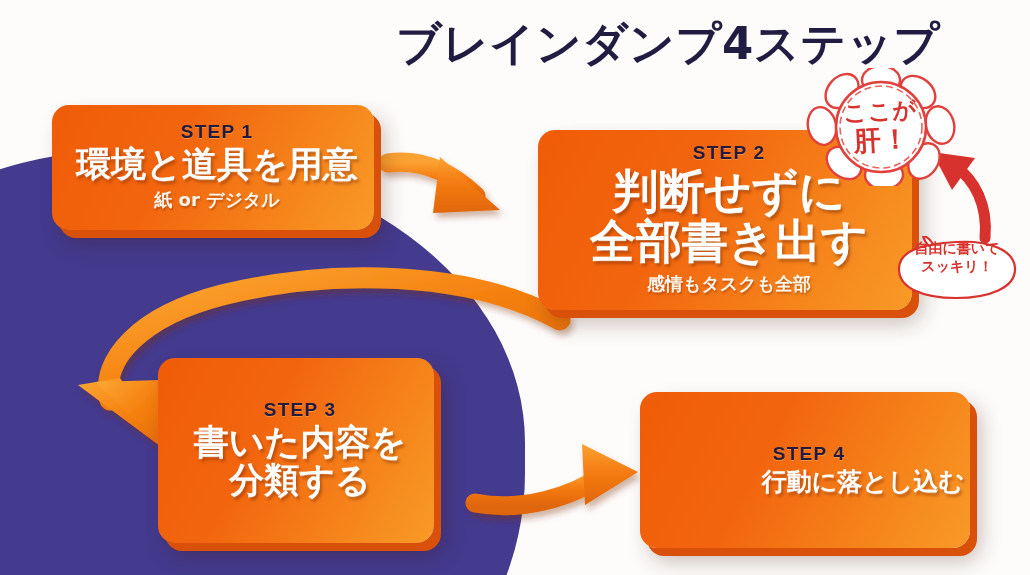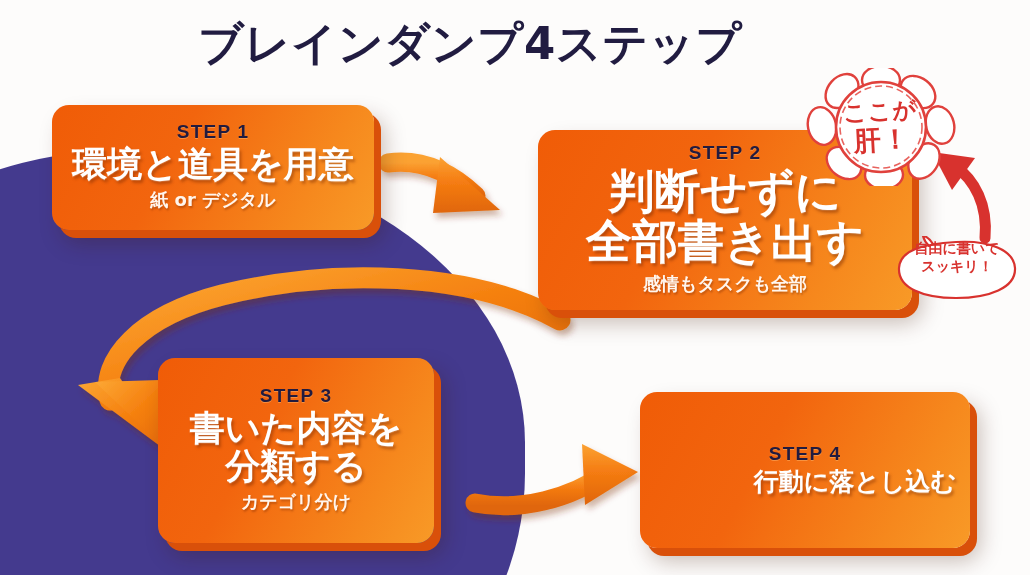--- a/index.html
+++ b/index.html
@@ -29,38 +29,38 @@
     border-radius: 50% 55% 48% 52% / 50% 48% 52% 50%;
     z-index: 0;
   }
 
   
   .title {
     position: absolute;
     left: 0;
     top: 14px;
     width: 940px;
-    text-align: center;
+    text-align: right;
     z-index: 6;
     font-size: 45px;
     font-weight: bold;
     letter-spacing: 0.5px;
     color: #211c41;
     font-family: "DejaVu Sans", "Liberation Sans", sans-serif;
   }
 
   
   .card {
     position: absolute;
     z-index: 5;
     border-radius: 17px;
     background: linear-gradient(118deg, #f05c07 0%, #f2650e 38%, #f6881d 78%, #f89a27 100%);
     box-shadow: 7px 8px 0 0 #d9500a, 10px 13px 22px rgba(60, 20, 0, .28);
     box-sizing: border-box;
-    padding: 10px 14px 12px 14px;
+    padding: 10px 6px 12px 14px;
     text-align: center;
     display: flex;
     flex-direction: column;
     justify-content: center;
   }
   .step-label {
     color: #221b3f;
     font-weight: bold;
     font-size: 19px;
     letter-spacing: 1.2px;
@@ -216,21 +216,20 @@
     <div class="step-label">STEP 2</div>
     <div class="card-title">判断せずに
 全部書き出す</div>
     <div class="card-sub">感情もタスクも全部</div>
   </div>
 
   <div class="card" id="card-3">
     <div class="step-label">STEP 3</div>
     <div class="card-title">書いた内容を
 分類する</div>
-    <div class="card-sub">カテゴリ分け</div>
   </div>
 
   <div class="card" id="card-4">
     <div class="step-label">STEP 4</div>
     <div class="card-title">行動に落とし込む</div>
   </div>
 
   <svg class="arrow-layer front" viewBox="0 0 1030 575" xmlns="http://www.w3.org/2000/svg">
     <g>
       <path d="M985 238 C 988 205, 975 180, 954 165" fill="none" stroke="#d8322e" stroke-width="11" stroke-linecap="round"></path>

